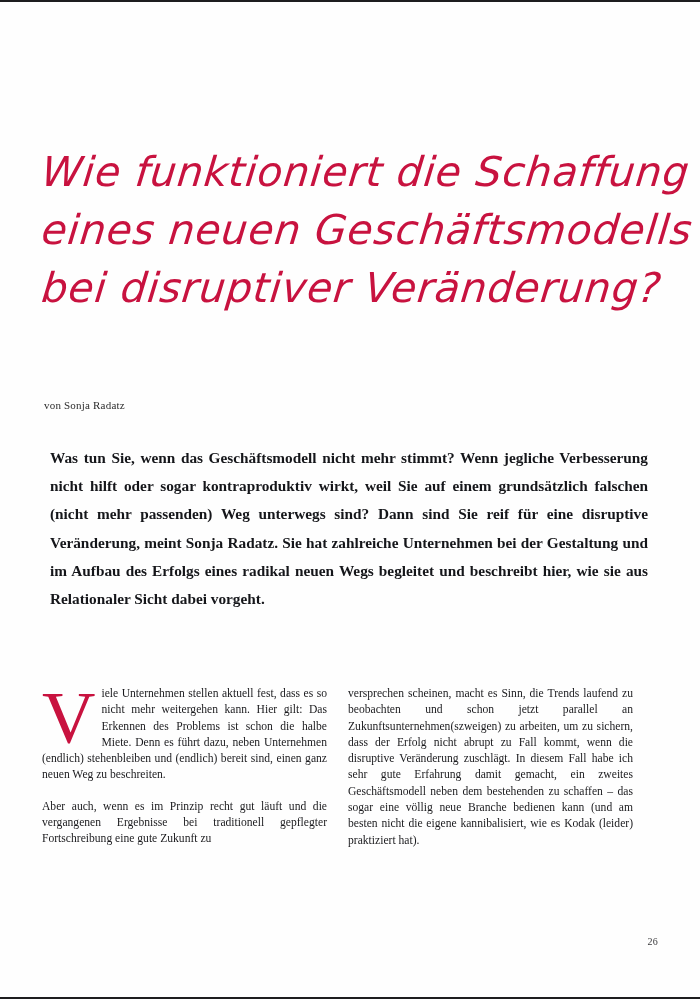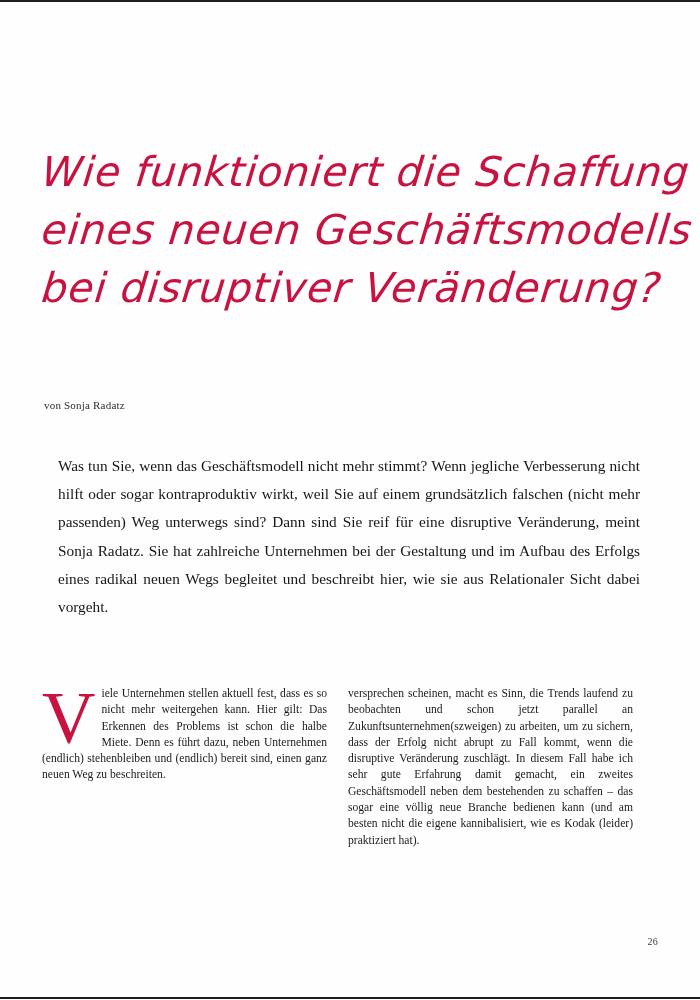--- a/index.html
+++ b/index.html
@@ -72,21 +72,21 @@
     position: absolute;
     left: 42px;
     top: 436px;
     width: 614px;
     font-size: 15.3px;
     line-height: 28.2px;
     color: #15161a;
     text-align: justify;
     text-justify: inter-word;
   }
-  .lead p { margin: 16px; }
+  .lead p { margin: 8px; font-weight: bold; }
 
   
   .body-cols {
     position: absolute;
     left: 42px;
     top: 686px;
     width: 614px;
     height: 215px;
   }
   .col {
@@ -140,20 +140,21 @@
   <div class="byline">von Sonja Radatz</div>
 
   <div class="lead">
     <p>Was tun Sie, wenn das Geschäftsmodell nicht mehr stimmt? Wenn jegliche Verbesserung nicht hilft oder sogar kontraproduktiv wirkt, weil Sie auf einem grundsätzlich falschen (nicht mehr passenden) Weg unterwegs sind? Dann sind Sie reif für eine disruptive Veränderung, meint Sonja Radatz. Sie hat zahlreiche Unternehmen bei der Gestaltung und im Aufbau des Erfolgs eines radikal neuen Wegs begleitet und beschreibt hier, wie sie aus Relationaler Sicht dabei vorgeht.</p>
   </div>
 
   <div class="body-cols">
 
     <div class="col col-left">
       <p><span class="dropcap">V</span><span>iele Unternehmen stellen aktuell fest, dass es so nicht mehr weitergehen kann. Hier gilt: Das Erkennen des Problems ist schon die halbe Miete. Denn es führt dazu, neben Unternehmen (endlich) stehenbleiben und (endlich) bereit sind, einen ganz neuen Weg zu beschreiten.</span></p>
+      <p>Aber auch, wenn es im Prinzip recht gut läuft und die vergangenen Ergebnisse bei traditionell gepflegter Fortschreibung eine gute Zukunft zu</p>
     </div>
 
     <div class="col col-right">
       <p>versprechen scheinen, macht es Sinn, die Trends laufend zu beobachten und schon jetzt parallel an Zukunftsunternehmen(szweigen) zu arbeiten, um zu sichern, dass der Erfolg nicht abrupt zu Fall kommt, wenn die disruptive Veränderung zuschlägt. In diesem Fall habe ich sehr gute Erfahrung damit gemacht, ein zweites Geschäftsmodell neben dem bestehenden zu schaffen – das sogar eine völlig neue Branche bedienen kann (und am besten nicht die eigene kannibalisiert, wie es Kodak (leider) praktiziert hat).</p>
     </div>
 
   </div>
 
   <div class="folio">26</div>
 

